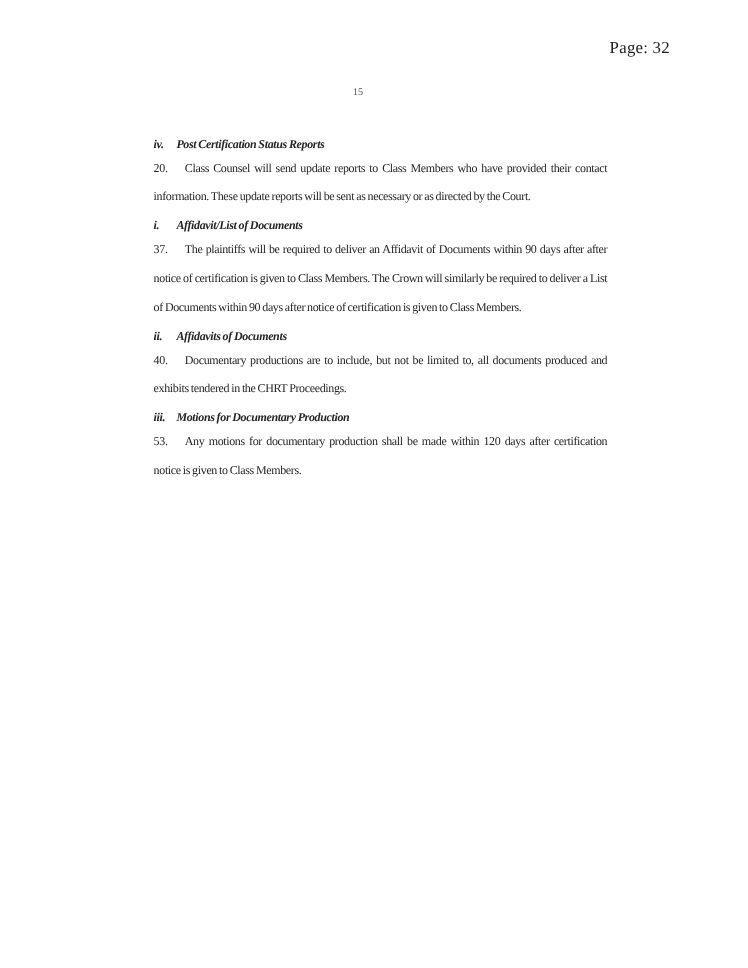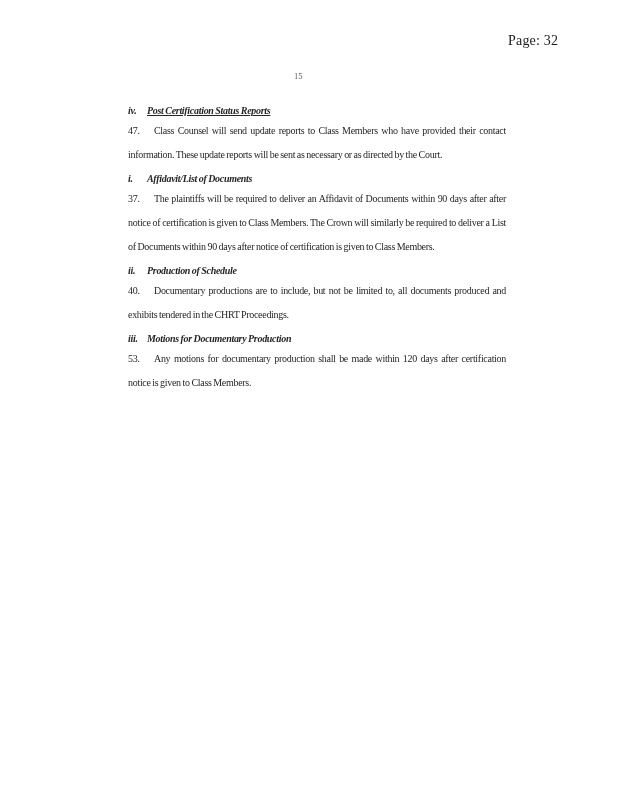--- a/index.html
+++ b/index.html
@@ -36,21 +36,21 @@
     left: 128px;
     top: 103px;
     width: 378px;
     color: #262626;
     font-size: 10px;
     line-height: 24px;
     letter-spacing: -0.3px;
     word-spacing: -0.5px;
     text-align: justify;
   }
-  .content > :first-child { margin-top: 0; text-decoration: underline; }
+  .content > :first-child { margin-top: 10px; }
   .heading {
     font-weight: bold;
     line-height: 16px;
     margin: 4px 0 0 0;
   }
   .heading + .heading { margin-top: 0; }
   .h-roman { font-style: italic; }
   .h-letter { font-style: normal; margin-left: 17px; }
   .hnum {
     display: inline-block;
@@ -66,21 +66,21 @@
   }
 </style>
 </head>
 <body>
 
 <div class="page">
   <span class="page-header-label">Page: 32</span>
   <span class="folio">15</span>
   <div class="content">
       <div class="heading h-roman"><span class="hnum">iv.</span><span class="htitle">Post Certification Status Reports</span></div>
-      <p class="para"><span class="pnum">47.</span><span class="ptext">Class Counsel will send update reports to Class Members who have provided their contact information. These update reports will be sent as necessary or as directed by the Court.</span></p>
+      <p class="para"><span class="pnum">20.</span><span class="ptext">Class Counsel will send update reports to Class Members who have provided their contact information. These update reports will be sent as necessary or as directed by the Court.</span></p>
       <div class="heading h-roman"><span class="hnum">i.</span><span class="htitle">Affidavit/List of Documents</span></div>
       <p class="para"><span class="pnum">37.</span><span class="ptext">The plaintiffs will be required to deliver an Affidavit of Documents within 90 days after after notice of certification is given to Class Members. The Crown will similarly be required to deliver a List of Documents within 90 days after notice of certification is given to Class Members.</span></p>
-      <div class="heading h-roman"><span class="hnum">ii.</span><span class="htitle">Production of Schedule</span></div>
+      <div class="heading h-roman"><span class="hnum">ii.</span><span class="htitle">Affidavits of Documents</span></div>
       <p class="para"><span class="pnum">40.</span><span class="ptext">Documentary productions are to include, but not be limited to, all documents produced and exhibits tendered in the CHRT Proceedings.</span></p>
       <div class="heading h-roman"><span class="hnum">iii.</span><span class="htitle">Motions for Documentary Production</span></div>
       <p class="para"><span class="pnum">53.</span><span class="ptext">Any motions for documentary production shall be made within 120 days after certification notice is given to Class Members.</span></p>
     </div>
 </div>
 
 </body></html>

